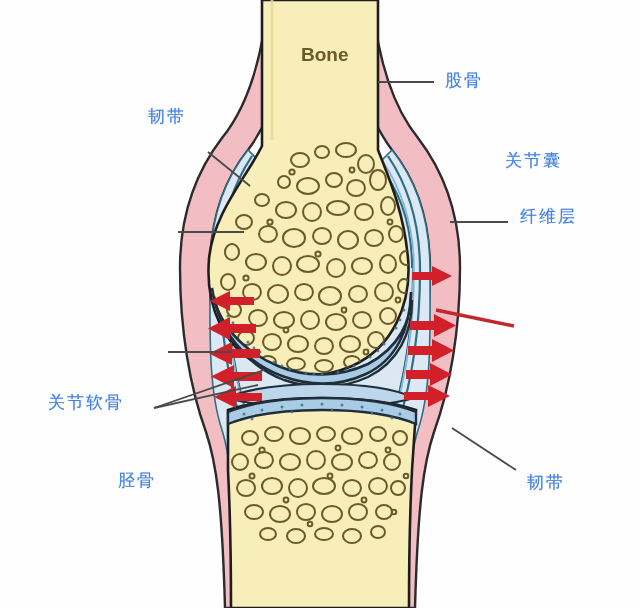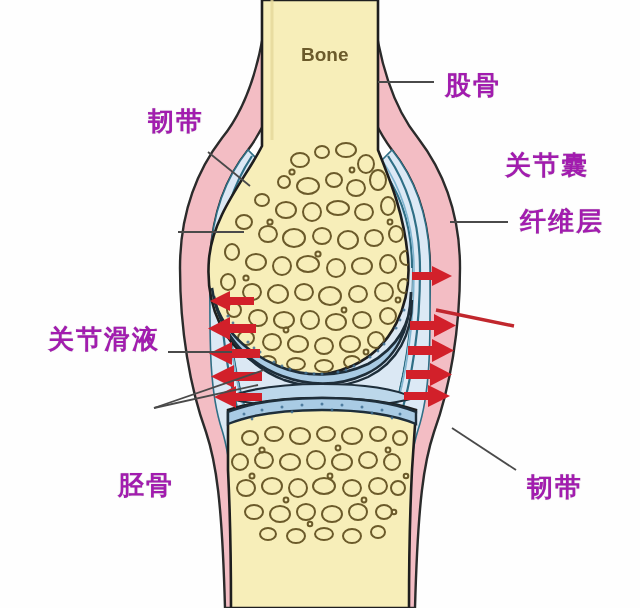--- a/index.html
+++ b/index.html
@@ -6,24 +6,24 @@
   body{
     width:640px;height:608px;position:relative;overflow:hidden;
     font-family:"Liberation Serif","DejaVu Serif",serif;
     background:#fefefe;
   }
   #stage{position:absolute;left:0;top:0;width:640px;height:527px;}
   svg#diagram{position:absolute;left:0;top:0;width:640px;height:608px;}
 
   .lbl{
     position:absolute;
-    color:#a21caf;
+    color:#3b82f6;
     font-family:"DejaVu Serif","Liberation Serif",serif;
-    font-weight:700;
-    font-size:26px;
+    font-weight:400;
+    font-size:17px;
     letter-spacing:2px;
     white-space:nowrap;
     line-height:1;
     text-shadow:0 0 1px rgba(0,0,0,0.25);
   }
   .lbl.red{
     color:#c1272d;
     font-size:30px;
     letter-spacing:3px;
     font-weight:700;
@@ -396,21 +396,21 @@
 
     <g>
       <line x1="436" y1="310" x2="514" y2="326" stroke="#c1272d" stroke-width="3.4"></line>
     </g>
 
   </svg>
 
   <div class="lbl bone-text" style="left:301px;top:45px;">Bone</div>
 
   <div class="lbl" style="left:148px;top:108px;">韧带</div>
-  <div class="lbl" style="left:48px;top:326px;">关节滑液</div>
+  <div class="lbl" style="left:48px;top:394px;">关节软骨</div>
   <div class="lbl" style="left:118px;top:472px;">胫骨</div>
 
   <div class="lbl" style="left:445px;top:72px;">股骨</div>
   <div class="lbl" style="left:505px;top:152px;">关节囊</div>
   <div class="lbl" style="left:520px;top:208px;">纤维层</div>
   <div class="lbl" style="left:527px;top:474px;">韧带</div>
 
 </div>
 
 </body></html>

